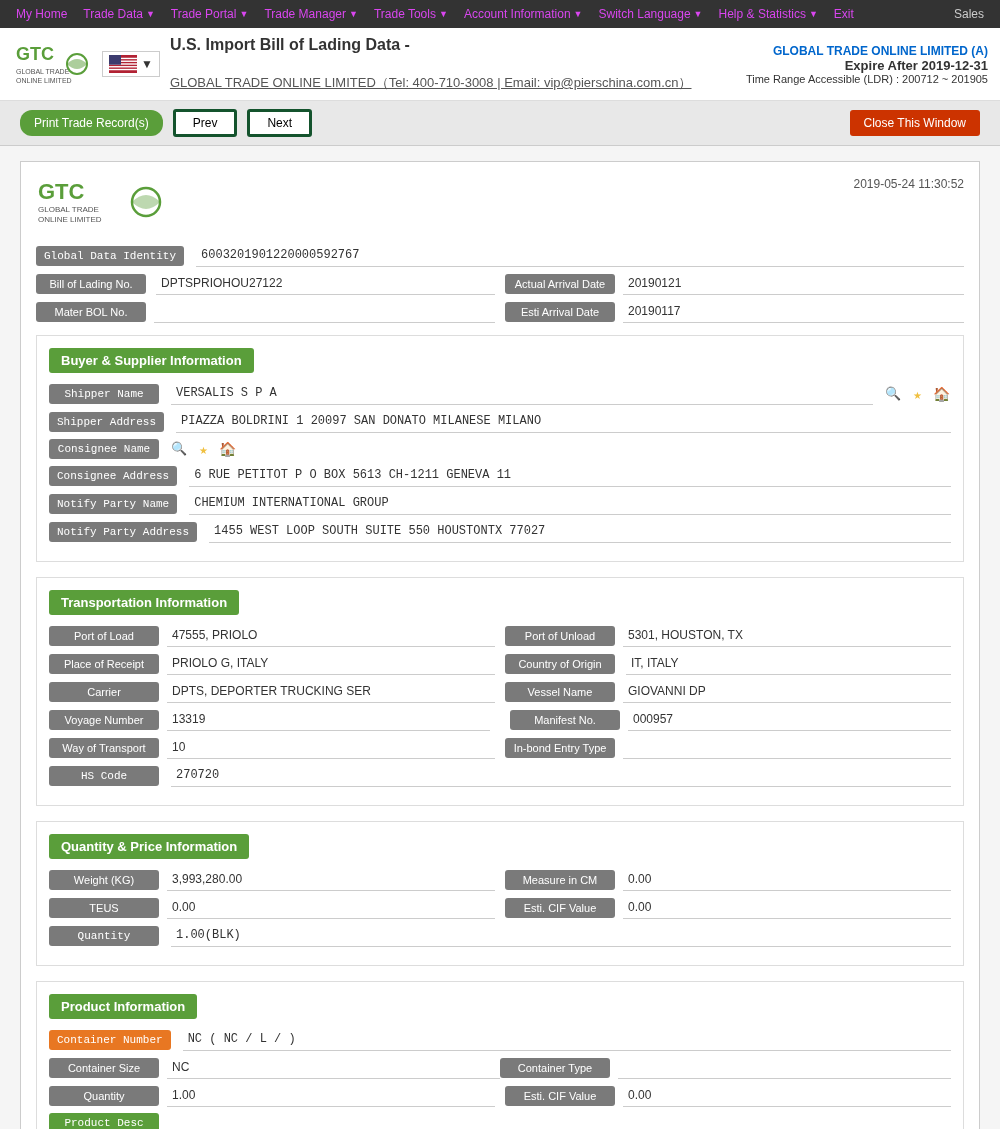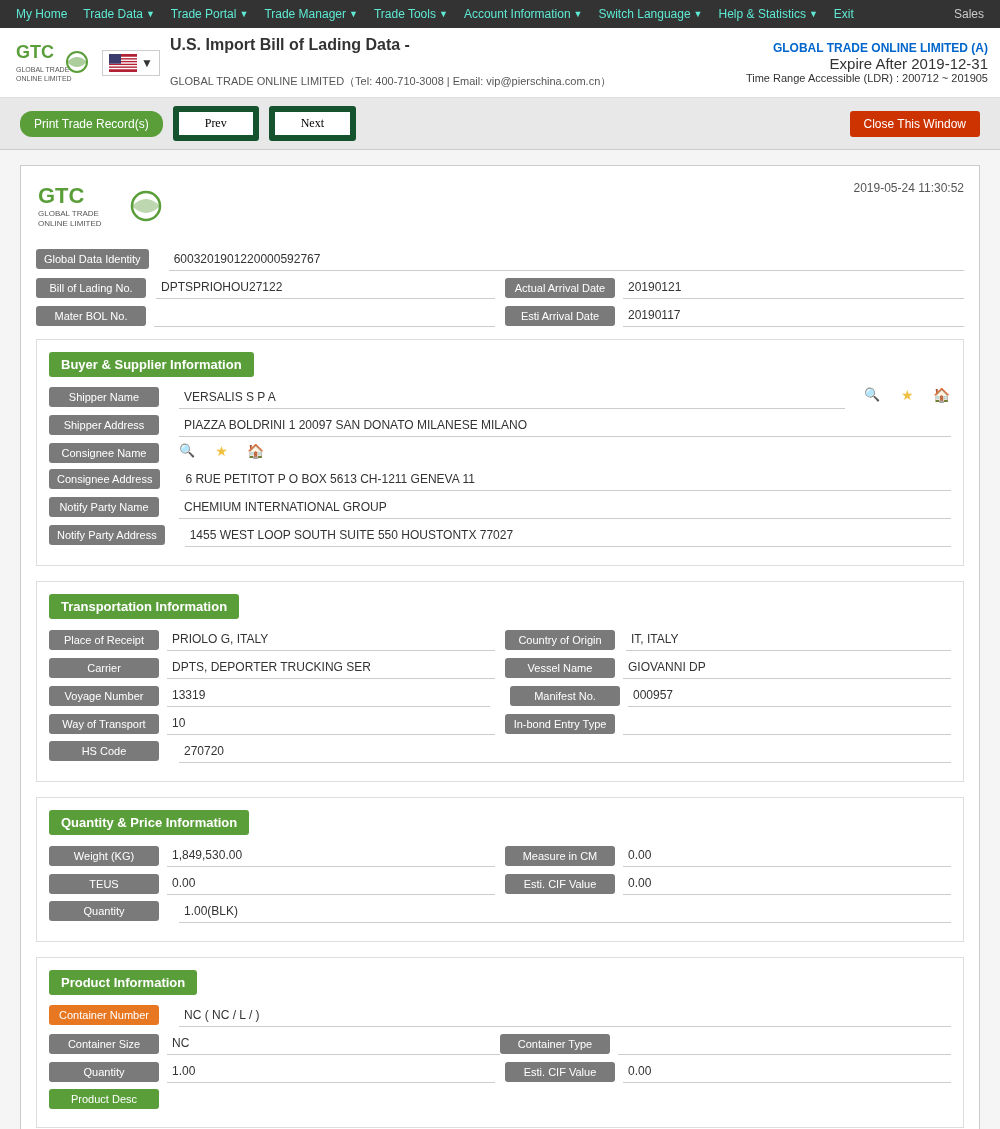--- a/index.html
+++ b/index.html
@@ -1,53 +1,53 @@
 <!DOCTYPE html>
 <html><head>
   <meta charset="utf-8">
   <style>
     * { margin: 0; padding: 0; box-sizing: border-box; }
     body { font-family: Arial, sans-serif; font-size: 12px; background: #f0f0f0; color: #333; width: 1000px; }
 
     
     .top-nav { background: #333; color: #ccc; display: flex; align-items: center; justify-content: space-between; padding: 0 8px; height: 28px; font-size: 12px; }
     .top-nav-left { display: flex; gap: 0; }
-    .nav-item { color: #5eead4; padding: 0 8px; cursor: pointer; display: flex; align-items: center; gap: 3px; height: 28px; }
+    .nav-item { color: #d946ef; padding: 0 8px; cursor: pointer; display: flex; align-items: center; gap: 3px; height: 28px; }
     .nav-arrow { font-size: 9px; }
     .top-nav-right { color: #ccc; padding: 0 8px; cursor: pointer; }
 
     
     .header-bar { background: #fff; display: flex; align-items: center; justify-content: space-between; padding: 8px 12px; border-bottom: 1px solid #ddd; }
     .header-left { display: flex; align-items: center; gap: 10px; }
     .logo-box { width: 80px; height: 50px; display: flex; align-items: center; justify-content: center; }
     .logo-svg { width: 80px; height: 45px; }
     .flag-box { display: flex; align-items: center; gap: 4px; border: 1px solid #ccc; padding: 3px 6px; cursor: pointer; }
     .header-title { font-size: 16px; font-weight: bold; color: #333; }
-    .header-subtitle { font-size: 11px; color: #555; margin-top: 20px; }
+    .header-subtitle { font-size: 13px; color: #555; margin-top: 20px; text-decoration: underline; }
     .header-right { text-align: right; }
     .account-name { color: #0066cc; font-size: 12px; font-weight: bold; }
-    .expire-info { color: #333; font-size: 15px; }
+    .expire-info { color: #333; font-size: 13px; font-weight: bold; }
     .ldr-info { color: #333; font-size: 11px; }
 
     
     .action-bar { background: #e8e8e8; padding: 8px 20px; display: flex; align-items: center; gap: 10px; border-bottom: 1px solid #ccc; }
     .btn-print { background: #5a9e3a; color: #fff; border: none; padding: 6px 14px; cursor: pointer; font-size: 12px; border-radius: 12px; }
-    .btn-nav { background: #fff; border: 6px solid #14532d; padding: 4px 26px; cursor: pointer; font-size: 12px; border-radius: 3px; font-family: Liberation Serif, serif; }
+    .btn-nav { background: #fff; border: 3px solid #14532d; padding: 4px 17px; cursor: pointer; font-size: 12px; border-radius: 3px; }
     .btn-close { background: #cc3300; color: #fff; border: none; padding: 6px 14px; cursor: pointer; font-size: 12px; border-radius: 3px; margin-left: auto; }
 
     
     .main-content { background: #f5f5f5; padding: 15px 20px; }
     .record-card { background: #fff; border: 1px solid #ccc; padding: 15px; margin-bottom: 0; }
 
     
     .record-header { display: flex; justify-content: space-between; align-items: flex-start; margin-bottom: 15px; }
     .record-timestamp { color: #555; font-size: 12px; }
 
     
-    .field-row { display: flex; align-items: flex-start; margin-bottom: 6px; gap: 20px; }
+    .field-row { display: flex; align-items: center; margin-bottom: 6px; gap: 12px; font-family: Liberation Mono, monospace; }
     .field-label { background: #7a7a7a; color: #fff; padding: 4px 8px; font-size: 11px; border-radius: 3px; min-width: 110px; text-align: center; white-space: nowrap; }
     .field-value { border-bottom: 1px solid #ccc; flex: 1; padding: 3px 5px; font-size: 12px; color: #333; min-height: 22px; }
 
     
     .section-header { background: #5a9e3a; color: #fff; padding: 5px 12px; font-size: 13px; font-weight: bold; border-radius: 3px; margin-bottom: 10px; display: inline-block; }
 
     .section-block { margin-bottom: 15px; border: 1px solid #ddd; padding: 12px; background: #fff; }
 
     
     .icon-star { color: #f0c040; font-size: 14px; cursor: pointer; }
@@ -214,20 +214,30 @@
         <span class="field-label">Notify Party Address</span>
         <span class="field-value">1455 WEST LOOP SOUTH SUITE 550 HOUSTONTX 77027</span>
       </div>
     </div>
 
     <div class="section-block">
       <div class="section-header">Transportation Information</div>
 
       <div style="display:flex; gap:10px; margin-bottom:6px;">
         <div style="display:flex; align-items:center; gap:8px; flex:1;">
+          <span class="field-label">Port of Load</span>
+          <span class="field-value">47555, PRIOLO</span>
+        </div>
+        <div style="display:flex; align-items:center; gap:8px; flex:1;">
+          <span class="field-label">Port of Unload</span>
+          <span class="field-value">5301, HOUSTON, TX</span>
+        </div>
+      </div>
+      <div style="display:flex; gap:10px; margin-bottom:6px;">
+        <div style="display:flex; align-items:center; gap:8px; flex:1;">
           <span class="field-label">Place of Receipt</span>
           <span class="field-value">PRIOLO G, ITALY</span>
         </div>
         <div style="display:flex; align-items:center; gap:11px; flex:1;">
           <span class="field-label">Country of Origin</span>
           <span class="field-value">IT, ITALY</span>
         </div>
       </div>
       <div style="display:flex; gap:10px; margin-bottom:6px;">
         <div style="display:flex; align-items:center; gap:8px; flex:1;">
@@ -264,21 +274,21 @@
         <span class="field-value">270720</span>
       </div>
     </div>
 
     <div class="section-block">
       <div class="section-header">Quantity &amp; Price Information</div>
 
       <div style="display:flex; gap:10px; margin-bottom:6px;">
         <div style="display:flex; align-items:center; gap:8px; flex:1;">
           <span class="field-label">Weight (KG)</span>
-          <span class="field-value">1,849,530.00</span>
+          <span class="field-value">3,993,280.00</span>
         </div>
         <div style="display:flex; align-items:center; gap:8px; flex:1;">
           <span class="field-label">Measure in CM</span>
           <span class="field-value">0.00</span>
         </div>
       </div>
       <div style="display:flex; gap:10px; margin-bottom:6px;">
         <div style="display:flex; align-items:center; gap:8px; flex:1;">
           <span class="field-label">TEUS</span>
           <span class="field-value">0.00</span>

